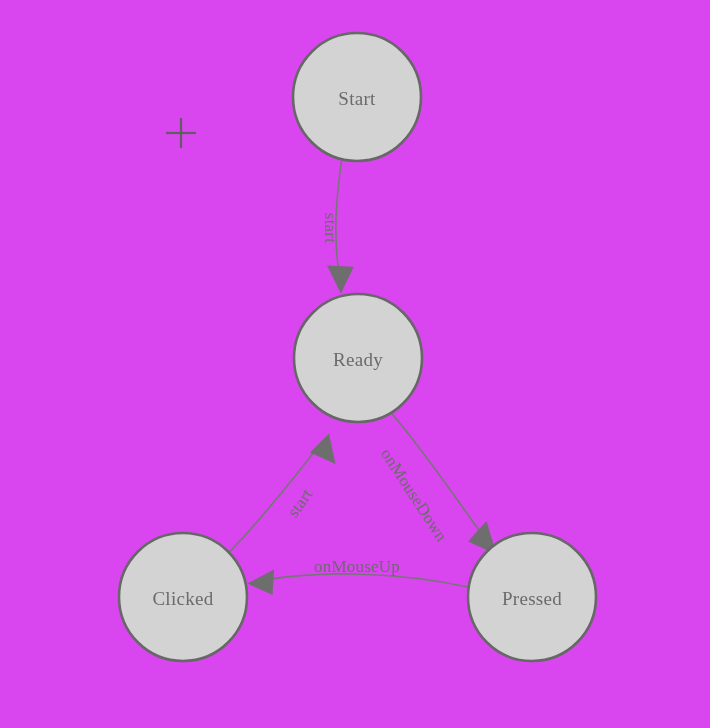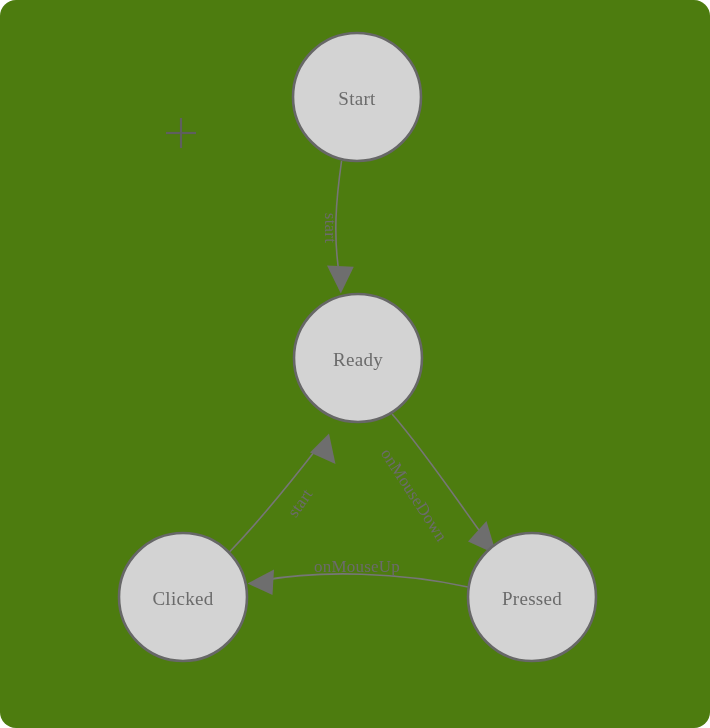--- a/index.html
+++ b/index.html
@@ -11,22 +11,21 @@
   body {
     width: 710px;
     height: 728px;
     overflow: hidden;
     font-family: "Liberation Serif", "DejaVu Serif", serif;
   }
   #canvas-root {
     position: relative;
     width: 710px;
     height: 728px;
-    background: #4d7c0f;
-    border-radius: 16px;
+    background: #d946ef;
   }
   svg#diagram {
     display: block;
     width: 710px;
     height: 728px;
   }
   .node-circle {
     fill: #d3d3d3;
     stroke: #676767;
     stroke-width: 2.6;

